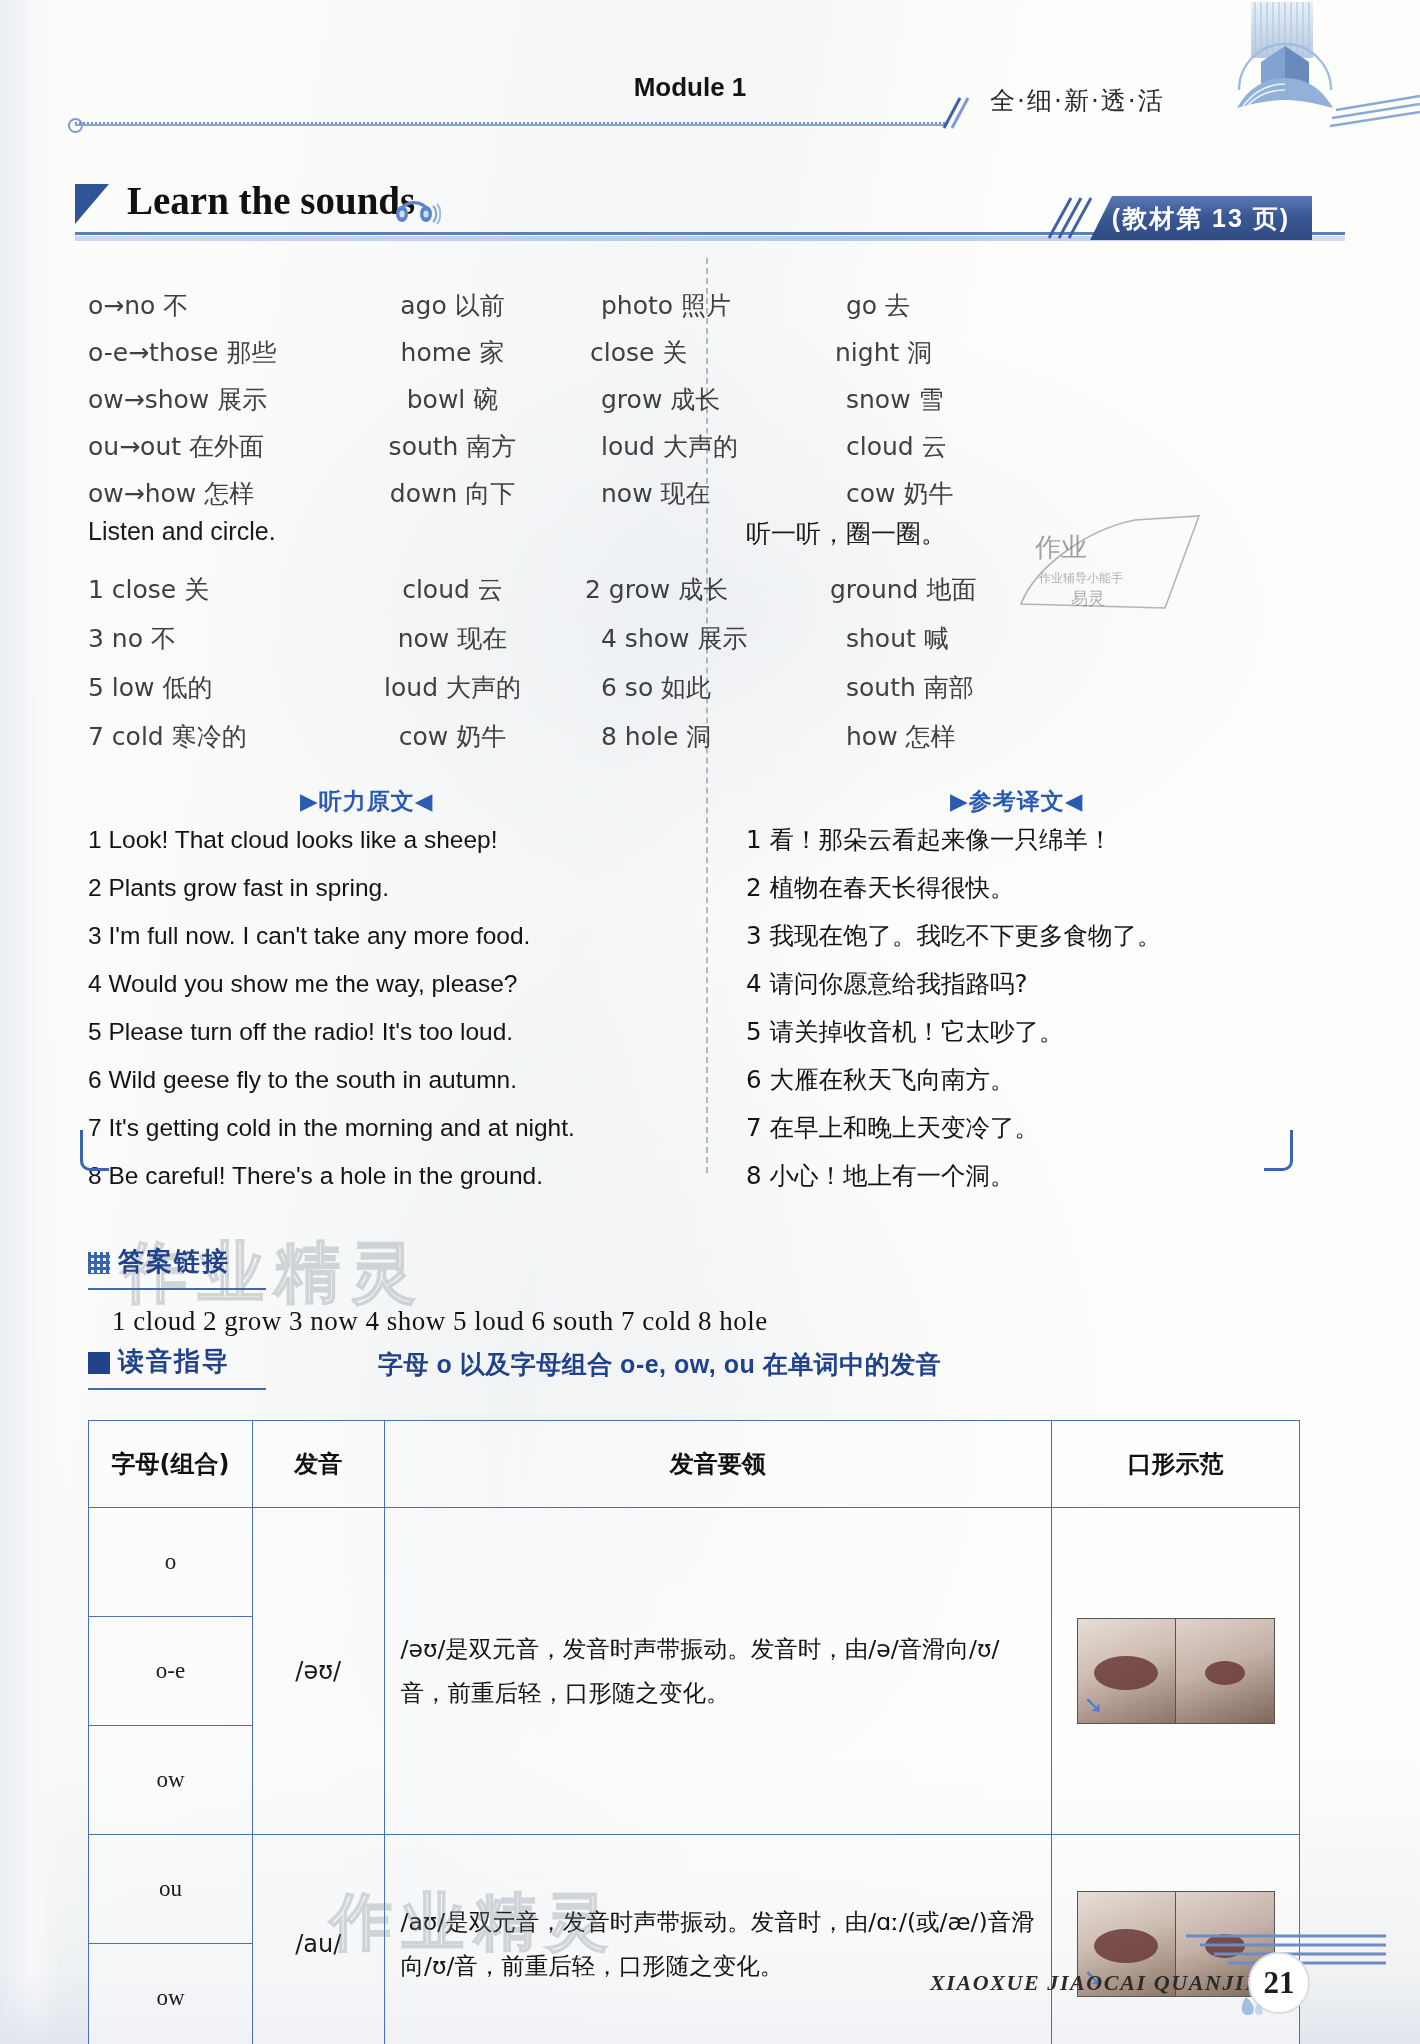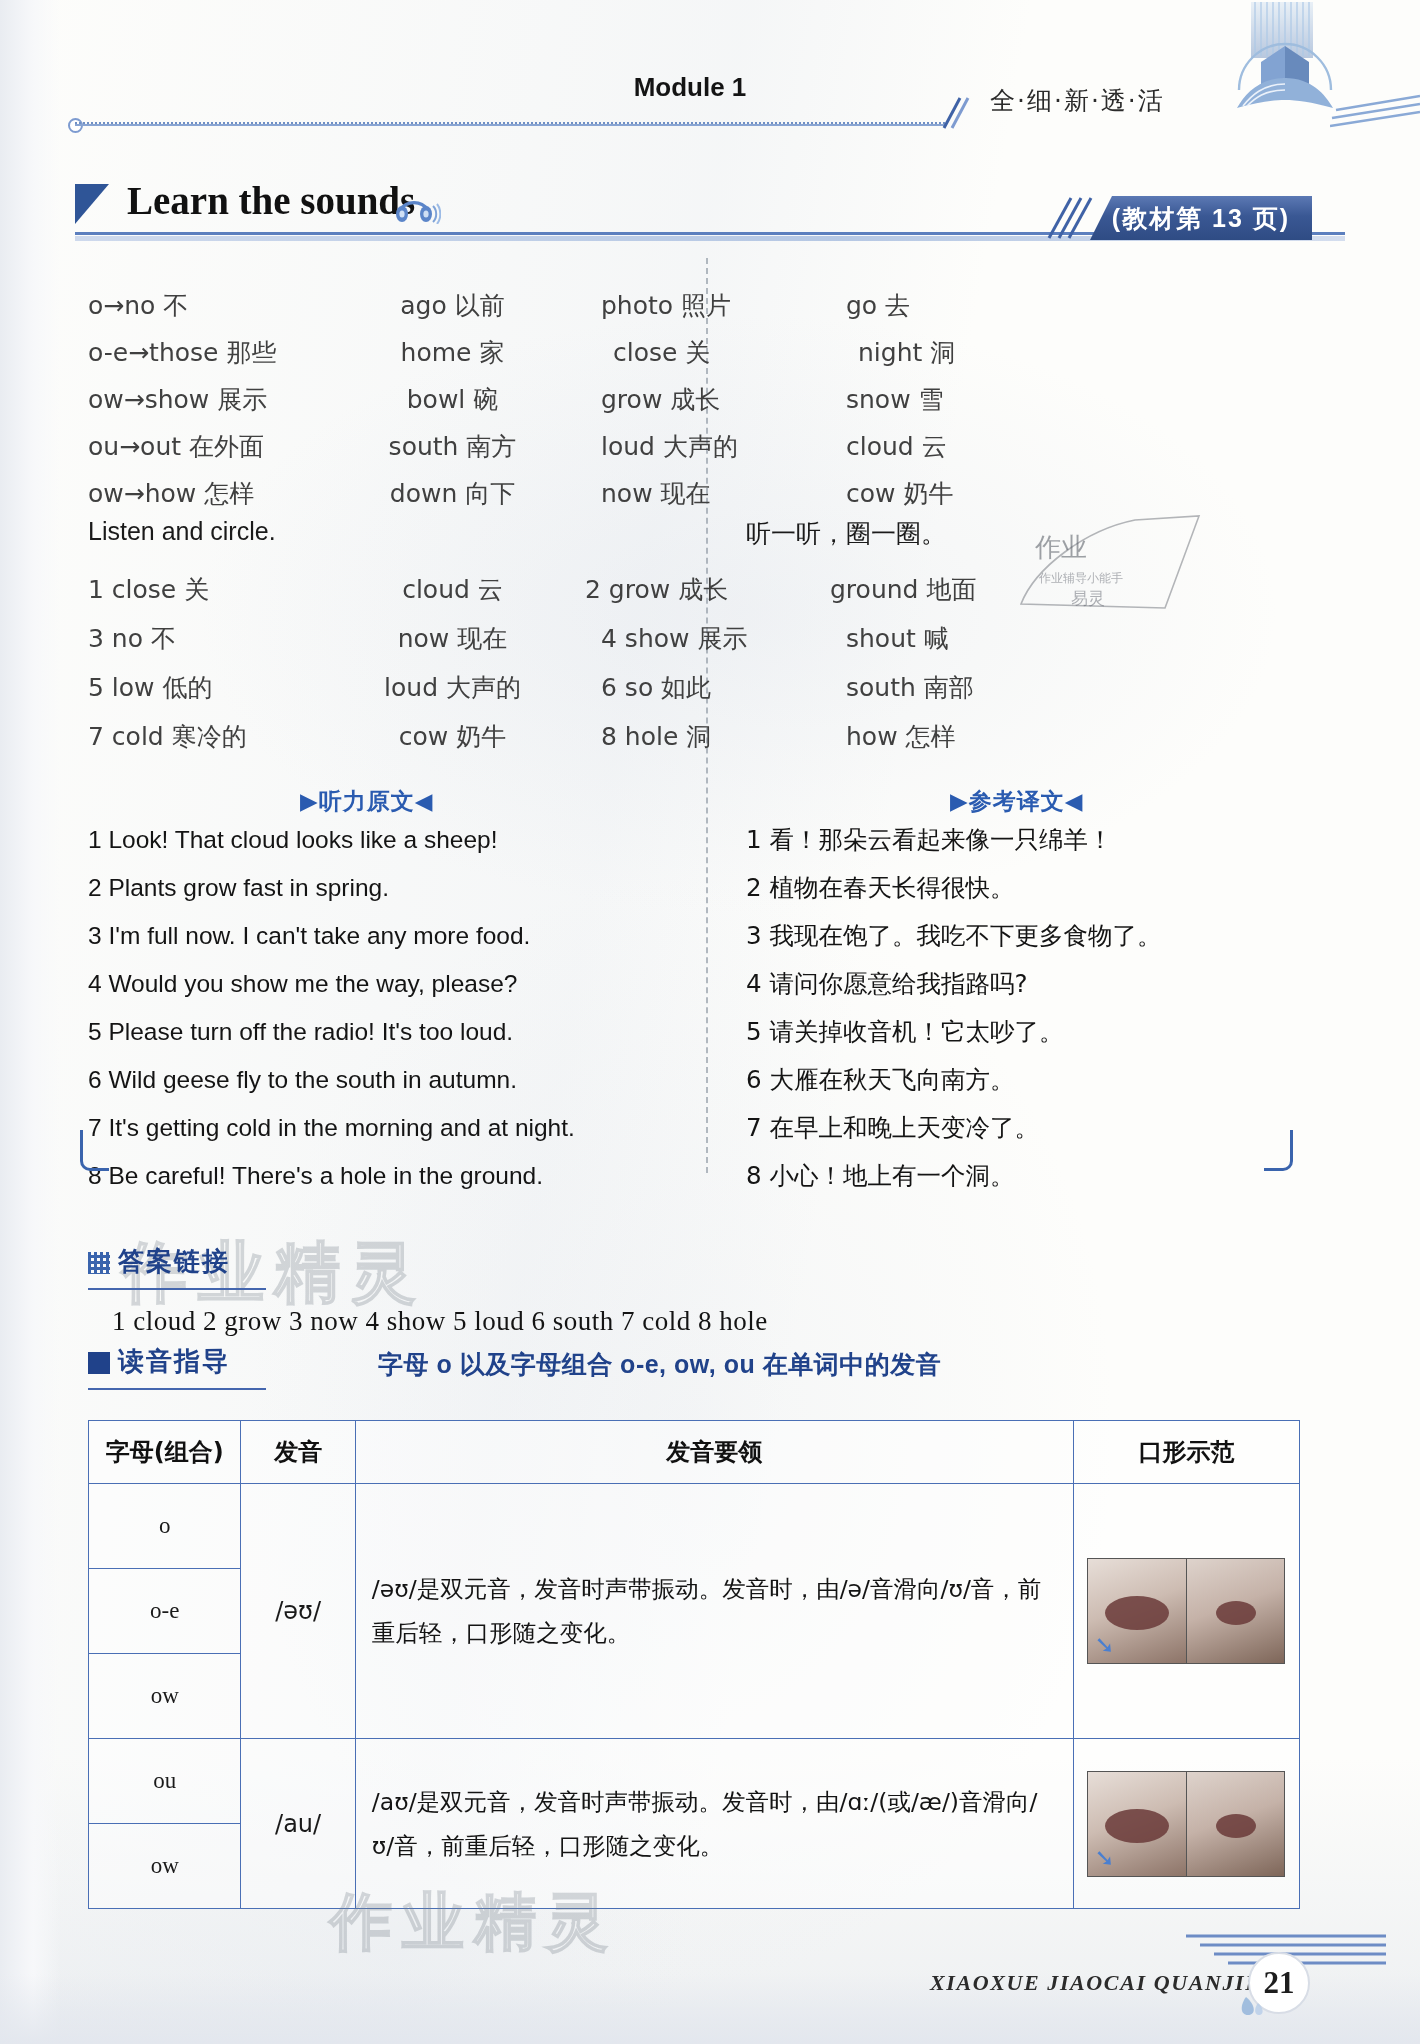--- a/index.html
+++ b/index.html
@@ -100,21 +100,21 @@
   .gdmark{position:absolute;left:88px;top:1352px;width:22px;height:22px;background:#20428a;}
   .gdlabel{position:absolute;left:118px;top:1344px;font-size:26px;font-weight:bold;color:#20428a;
     letter-spacing:2px;}
   .gdrule{position:absolute;left:88px;top:1388px;width:178px;height:2px;background:#4466ae;}
   .gdtext{position:absolute;left:378px;top:1348px;font-size:25px;font-weight:bold;color:#20428a;
     letter-spacing:.5px;}
 
   
   table.pt{position:absolute;left:88px;top:1420px;width:1212px;border-collapse:collapse;
     background:rgba(255,255,255,.45);}
-  table.pt td,table.pt th{border:1.6px solid #4a6fb5;padding:4px;}
+  table.pt td,table.pt th{border:1.6px solid #4a6fb5;padding:16px;}
   table.pt thead th{height:54px;font-size:24px;font-weight:bold;color:#111;
     font-family:"DejaVu Sans",sans-serif;}
   .colA{width:148px;text-align:center;}
   .colB{width:108px;text-align:center;}
   .colC{width:735px;}
   .colD{width:218px;text-align:center;}
   .lcell{height:76px;text-align:center;font-size:23px;
     font-family:"Liberation Serif","DejaVu Serif",serif;}
   .pcell{text-align:center;font-size:24px;font-family:"DejaVu Sans",sans-serif;}
   .dcell{padding:14px 16px !important;font-size:23.5px;line-height:44px;
@@ -233,21 +233,21 @@
 <div class="wordgrid">
   <div class="wrow">
     <div class="wcell c1">o→no 不</div>
     <div class="wcell c2">ago 以前</div>
     <div class="wcell c3" style="margin-left:27px">photo 照片</div>
     <div class="wcell c4">go 去</div>
   </div>
   <div class="wrow">
     <div class="wcell c1">o-e→those 那些</div>
     <div class="wcell c2">home 家</div>
-    <div class="wcell c3" style="margin-left:39px">close 关</div>
+    <div class="wcell c3" style="margin-left:16px">close 关</div>
     <div class="wcell c4">night 洞</div>
   </div>
   <div class="wrow">
     <div class="wcell c1">ow→show 展示</div>
     <div class="wcell c2">bowl 碗</div>
     <div class="wcell c3" style="margin-left:27px">grow 成长</div>
     <div class="wcell c4">snow 雪</div>
   </div>
   <div class="wrow">
     <div class="wcell c1">ou→out 在外面</div>

